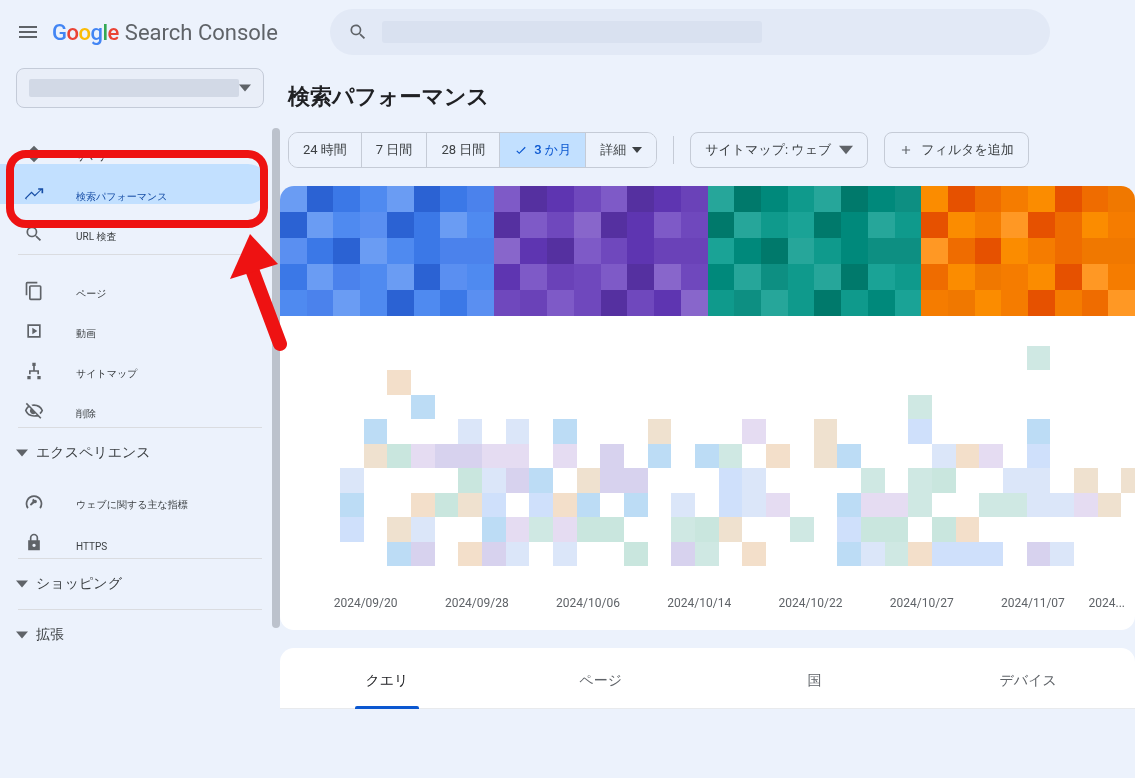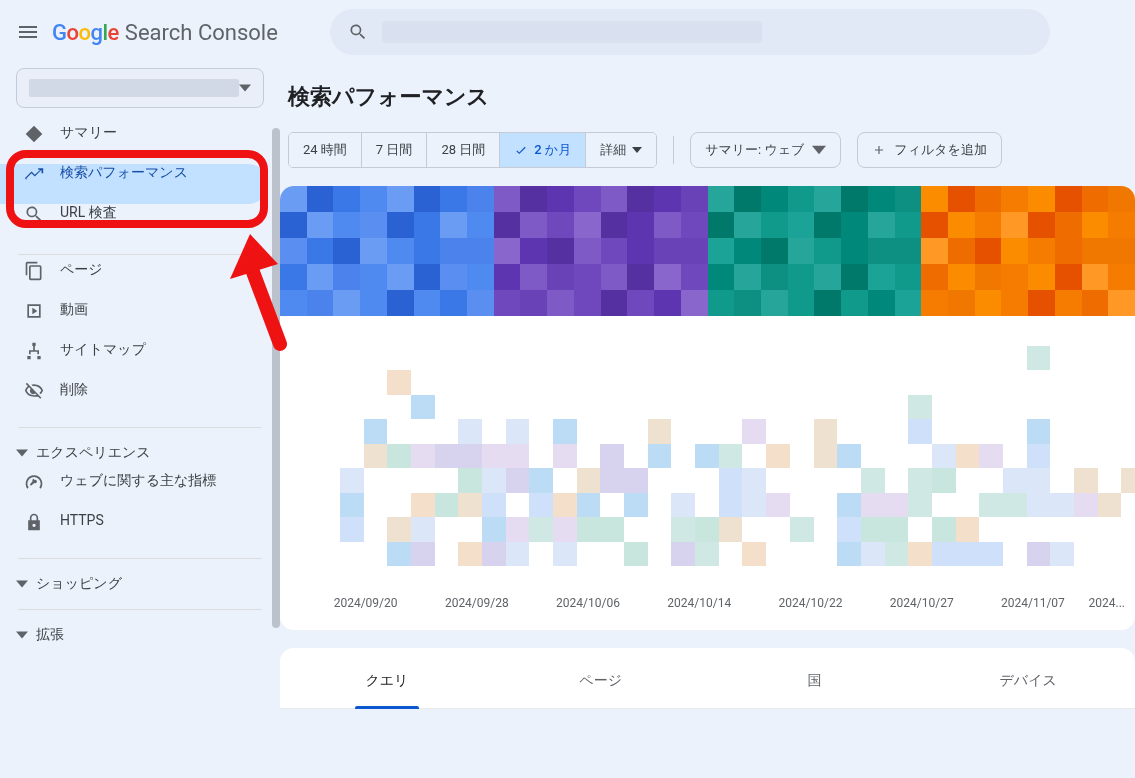--- a/index.html
+++ b/index.html
@@ -90,29 +90,29 @@
     background: #d2d9e6;
     border-radius: 2px;
   }
   .prop-caret { color: #5f6368; }
 
   .nav-section {
     padding: 4px 0;
   }
   .nav-item {
     display: flex;
-    align-items: flex-start;
-    gap: 16px;
+    align-items: flex-end;
+    gap: 32px;
     height: 40px;
     padding: 0 16px 0 24px;
     border-radius: 0 20px 20px 0;
     margin-right: 12px;
     cursor: pointer;
     color: #3c4043;
-    font-size: 14px;
+    font-size: 10px;
   }
   .nav-item.active {
     background: #c2e0ff;
     color: #174ea6;
     font-weight: 500;
   }
   .nav-item svg { width: 20px; height: 20px; color: #5f6368; flex-shrink: 0; }
   .nav-item.active svg { color: #174ea6; }
   .nav-item span.label { white-space: nowrap; }
 
@@ -182,21 +182,21 @@
   .filter-bar {
     display: flex;
     align-items: center;
     gap: 16px;
     padding: 0 8px 18px 8px;
     border-bottom: none;
   }
   .seg-group {
     display: inline-flex;
     border: 1px solid #c5cbd6;
-    border-radius: 5px;
+    border-radius: 10px;
     overflow: hidden;
   }
   .seg {
     padding: 8px 14px;
     font-size: 13px;
     color: #3c4043;
     border-right: 1px solid #c5cbd6;
     cursor: pointer;
     display: flex;
     align-items: center;
@@ -441,32 +441,32 @@
         <div class="seg">
             <span>7 日間</span>
           </div>
         <div class="seg">
             <span>28 日間</span>
           </div>
         <div class="seg selected">
           <svg width="14" height="14" viewBox="0 0 24 24">
               <path fill="currentColor" d="M9 16.2l-3.5-3.5L4 14.2 9 19l11-11-1.5-1.5z"></path>
             </svg>
-          <span>2 か月</span>
+          <span>3 か月</span>
         </div>
         <div class="seg">
           <span>詳細</span>
           <svg width="10" height="10" viewBox="0 0 10 6">
               <path fill="currentColor" d="M0 0l5 6 5-6z"></path>
             </svg>
         </div>
       </div>
       <div class="vr"></div>
       <div class="pill">
-        <span>サマリー: ウェブ</span>
+        <span>サイトマップ: ウェブ</span>
         <svg viewBox="0 0 10 6">
             <path fill="currentColor" d="M0 0l5 6 5-6z"></path>
           </svg>
       </div>
       <div class="pill">
         <svg viewBox="0 0 24 24">
             <path fill="currentColor" d="M11 5h2v6h6v2h-6v6h-2v-6H5v-2h6V5z"></path>
           </svg>
         <span>フィルタを追加</span>
       </div>

